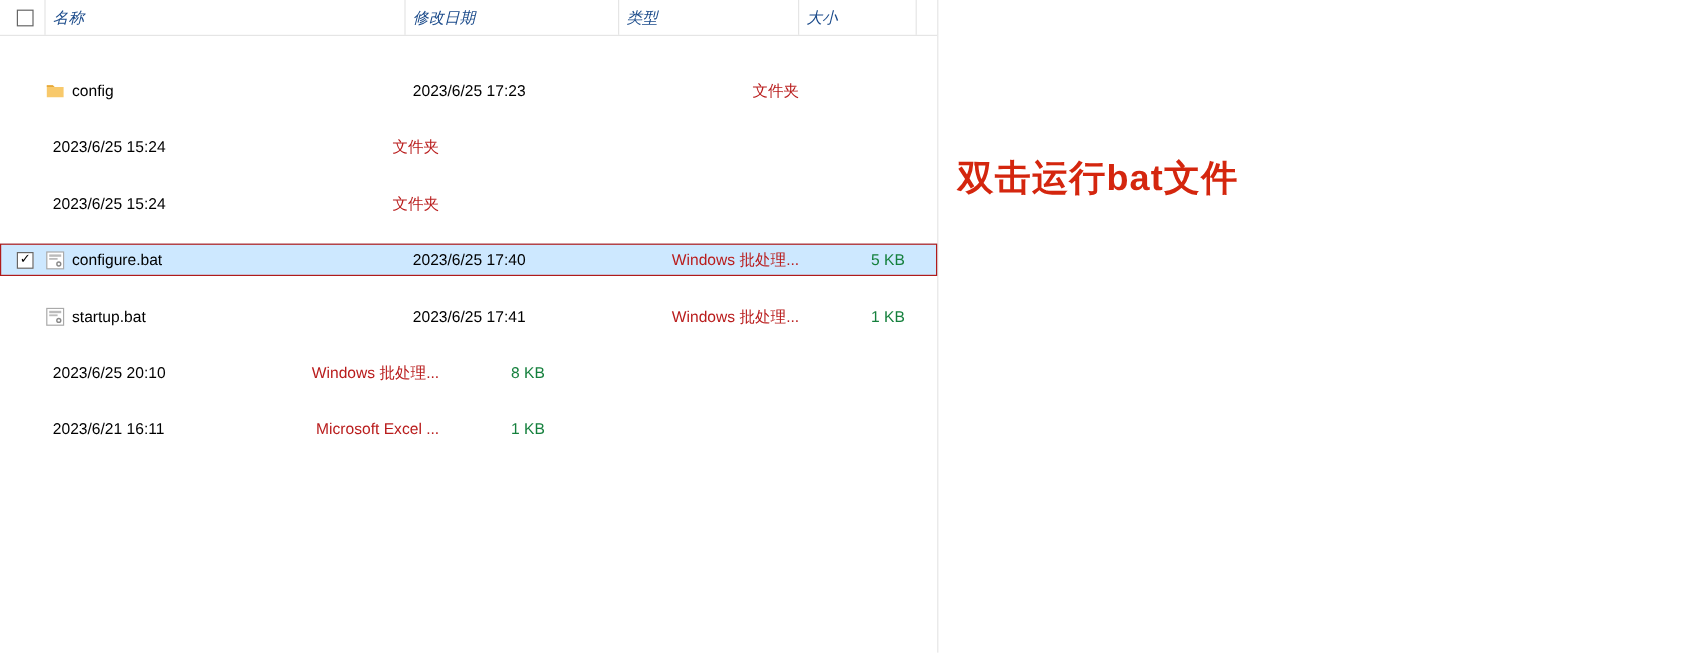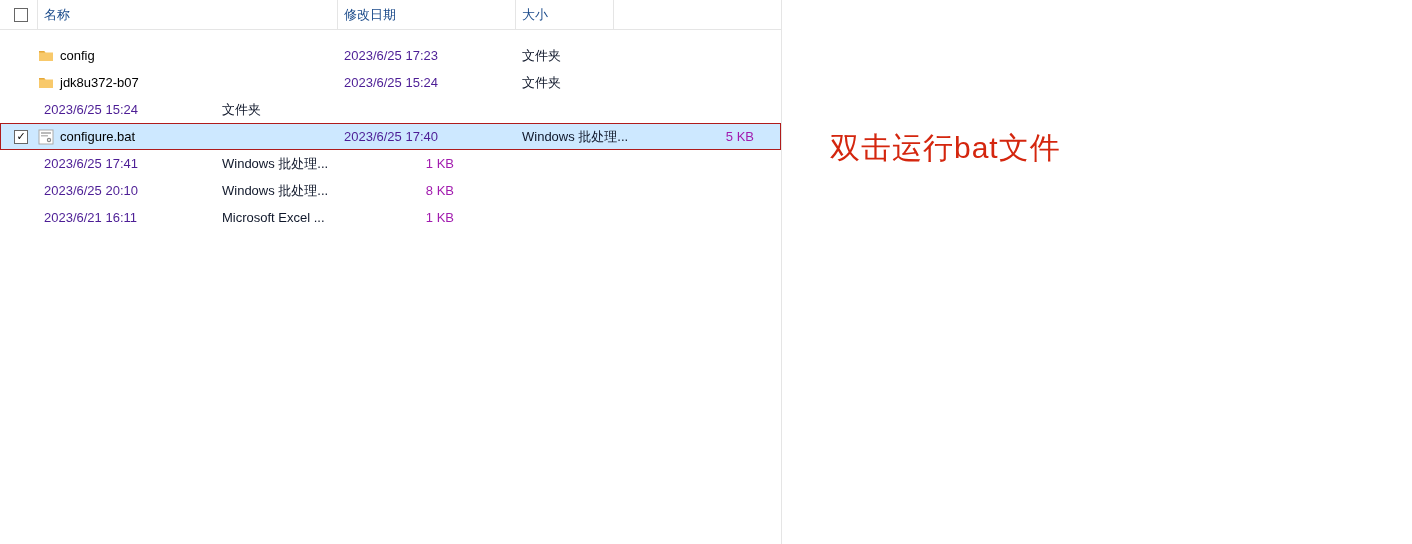--- a/index.html
+++ b/index.html
@@ -3,86 +3,79 @@
 <meta charset="utf-8">
 <style>
   * { box-sizing: border-box; font-family: "Microsoft YaHei", "Segoe UI", sans-serif; }
   body { margin: 0; background: #fff; width: 1412px; height: 544px; position: relative; font-size: 13px; color: #000; }
   .explorer { width: 782px; height: 544px; border-right: 1px solid #e5e5e5; }
   .header {
     display: flex; align-items: center; height: 30px;
     border-bottom: 1px solid #e5e5e5; color: #1a4a8a;
     user-select: none; padding-left: 4px;
   }
-  .hcol { position: relative; height: 100%; display: flex; align-items: center; padding-left: 6px; }
+  .hcol { position: relative; height: 100%; display: flex; align-items: center; padding-left: 6px; font-style: italic; }
   .hcol::after { content:""; position:absolute; right:0; top:0; bottom:0; width:1px; background:#e5e5e5; }
   .col-check { width: 34px; justify-content: flex-start; padding-left: 10px;}
   .col-name  { width: 300px; }
   .col-date  { width: 178px; }
   .col-type  { width: 150px; }
   .col-size  { width: 98px; }
   .hcheck { width: 14px; height: 14px; border: 1px solid #666; background:#fff; }
   .rows { padding-top: 12px; }
   .row {
     display: flex; align-items: center; height: 27px; position: relative;
     padding-left: 4px;
+    margin-top: 20px;
   }
   .row.selected { background: #cde8ff; outline: 1.5px solid #b01b1b; outline-offset: -1px;}
   .rc-check { width: 34px; display:flex; align-items:center; justify-content:flex-start; padding-left:10px;}
   .rc-name  { width: 300px; display:flex; align-items:center; gap: 6px; }
-  .rc-date  { width: 178px; padding-left: 6px; color: #4c1d95; }
-  .rc-type  { width: 150px; padding-left: 6px; color: #0f172a; white-space: nowrap; overflow:hidden; text-overflow:ellipsis;}
-  .rc-size  { width: 98px; padding-right: 10px; text-align: right; color: #a21caf;}
+  .rc-date  { width: 178px; padding-left: 6px; color: #000000; }
+  .rc-type  { width: 150px; padding-left: 6px; color: #b91c1c; white-space: nowrap; overflow:hidden; text-overflow:ellipsis;text-align:right;}
+  .rc-size  { width: 98px; padding-right: 10px; text-align: right; color: #15803d;}
   .chk { width: 14px; height: 14px; border: 1px solid #666; background:#fff; display:flex; align-items:center; justify-content:center; font-size:11px; line-height:1; }
   .icon { width: 16px; height: 16px; display:inline-flex; align-items:center; justify-content:center; }
   .annotation {
-    position: absolute; left: 830px; top: 128px;
-    font-size: 30px; color: #d4260e; font-weight: 400;
+    position: absolute; left: 798px; top: 128px;
+    font-size: 30px; color: #d4260e; font-weight: 700;
     letter-spacing: 1px;
   }
 </style>
 </head>
 <body>
 
 <div class="explorer">
   <div class="header">
     <div class="hcol col-check">
       <div class="hcheck"></div>
     </div>
     <div class="hcol col-name">名称</div>
     <div class="hcol col-date">修改日期</div>
+    <div class="hcol col-type">类型</div>
     <div class="hcol col-size">大小</div>
   </div>
   <div class="rows" id="rows">
       <div class="row">
         <div class="rc-check"></div>
         <div class="rc-name">
           <span class="icon">
             <svg viewBox="0 0 16 16" width="16" height="16">
               <path fill="#f8c96b" d="M1 3h5l1.5 1.5H15V13H1z"></path>
               <path fill="#e6a93a" d="M1 3h5l1.5 1.5H1z"></path>
             </svg>
           </span>
           <span>config</span>
         </div>
         <div class="rc-date">2023/6/25 17:23</div>
         <div class="rc-type">文件夹</div>
         <div class="rc-size"></div>
       </div>
       <div class="row">
         <div class="rc-check"></div>
-        <div class="rc-name">
-          <span class="icon">
-            <svg viewBox="0 0 16 16" width="16" height="16">
-              <path fill="#f8c96b" d="M1 3h5l1.5 1.5H15V13H1z"></path>
-              <path fill="#e6a93a" d="M1 3h5l1.5 1.5H1z"></path>
-            </svg>
-          </span>
-          <span>jdk8u372-b07</span>
-        </div>
         <div class="rc-date">2023/6/25 15:24</div>
         <div class="rc-type">文件夹</div>
         <div class="rc-size"></div>
       </div>
       <div class="row">
         <div class="rc-check"></div>
         <div class="rc-date">2023/6/25 15:24</div>
         <div class="rc-type">文件夹</div>
         <div class="rc-size"></div>
       </div>
@@ -101,20 +94,32 @@
             </svg>
           </span>
           <span>configure.bat</span>
         </div>
         <div class="rc-date">2023/6/25 17:40</div>
         <div class="rc-type">Windows 批处理...</div>
         <div class="rc-size">5 KB</div>
       </div>
       <div class="row">
         <div class="rc-check"></div>
+        <div class="rc-name">
+          <span class="icon">
+            <svg viewBox="0 0 16 16" width="16" height="16">
+              <rect x="1" y="1" width="14" height="14" fill="#fff" stroke="#aaa"></rect>
+              <rect x="3" y="3" width="10" height="2" fill="#bbb"></rect>
+              <rect x="3" y="6" width="7" height="1.5" fill="#bbb"></rect>
+              <circle cx="11" cy="11" r="2.2" fill="#888"></circle>
+              <circle cx="11" cy="11" r="1" fill="#fff"></circle>
+            </svg>
+          </span>
+          <span>startup.bat</span>
+        </div>
         <div class="rc-date">2023/6/25 17:41</div>
         <div class="rc-type">Windows 批处理...</div>
         <div class="rc-size">1 KB</div>
       </div>
       <div class="row">
         <div class="rc-check"></div>
         <div class="rc-date">2023/6/25 20:10</div>
         <div class="rc-type">Windows 批处理...</div>
         <div class="rc-size">8 KB</div>
       </div>

